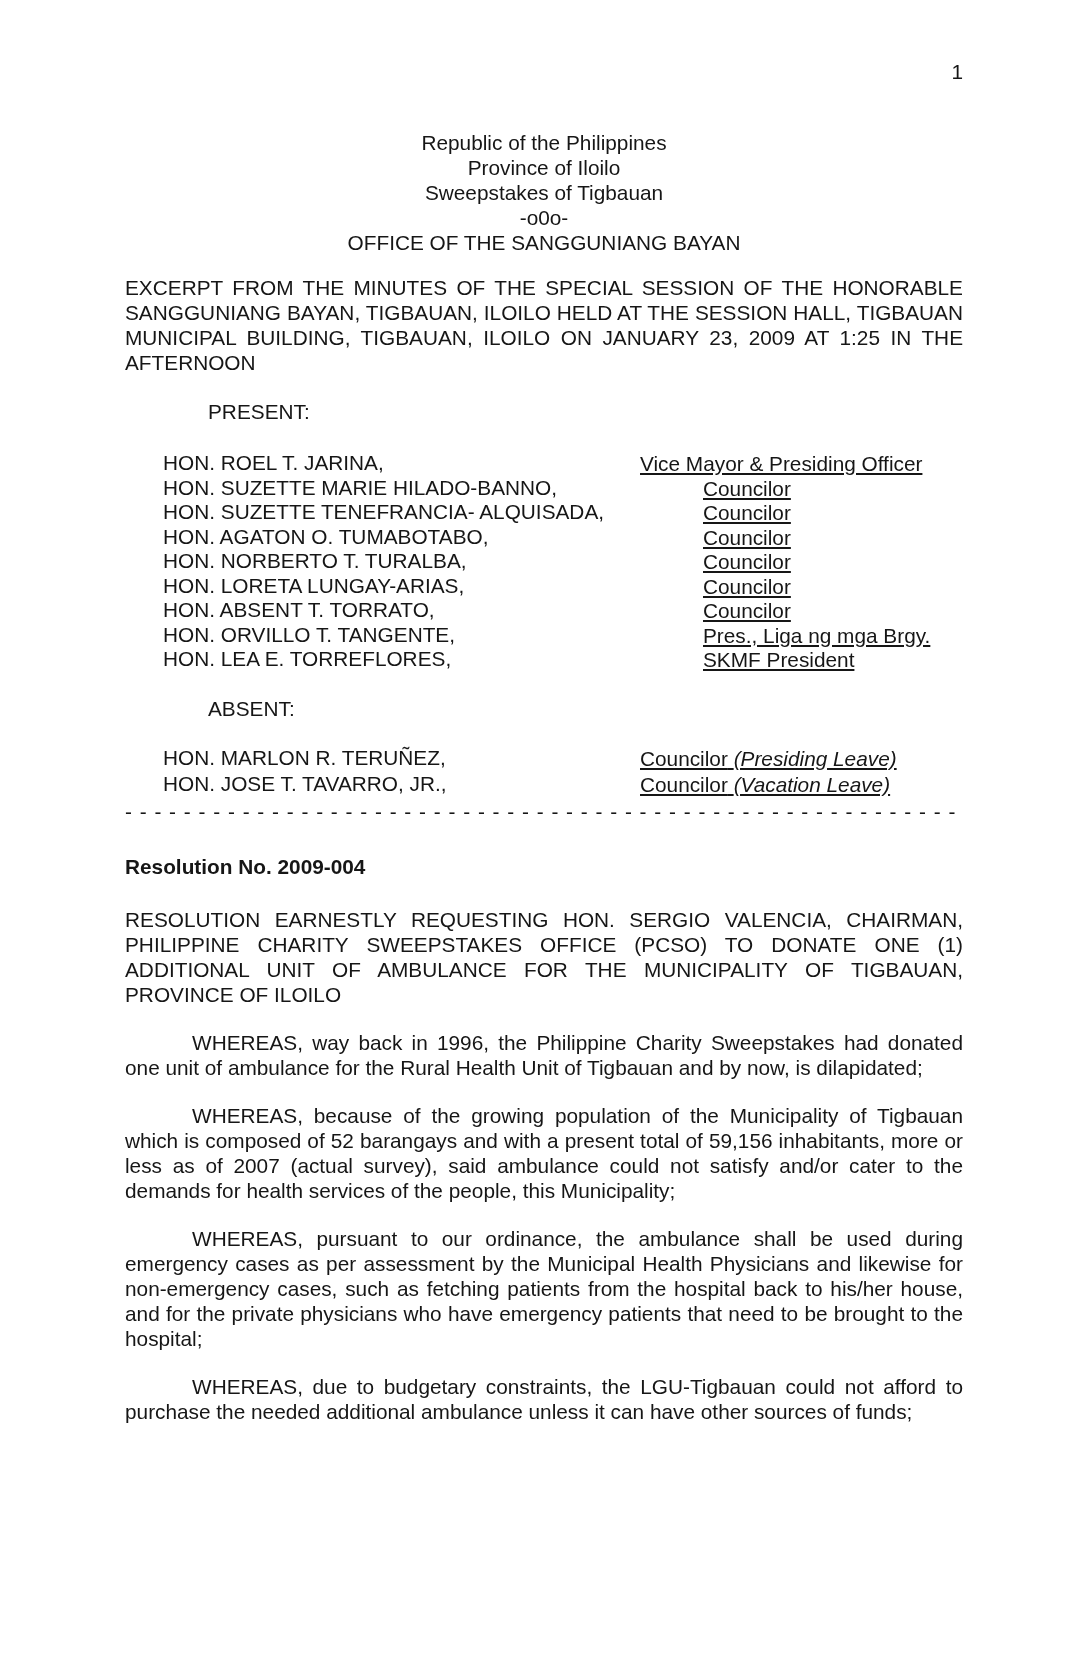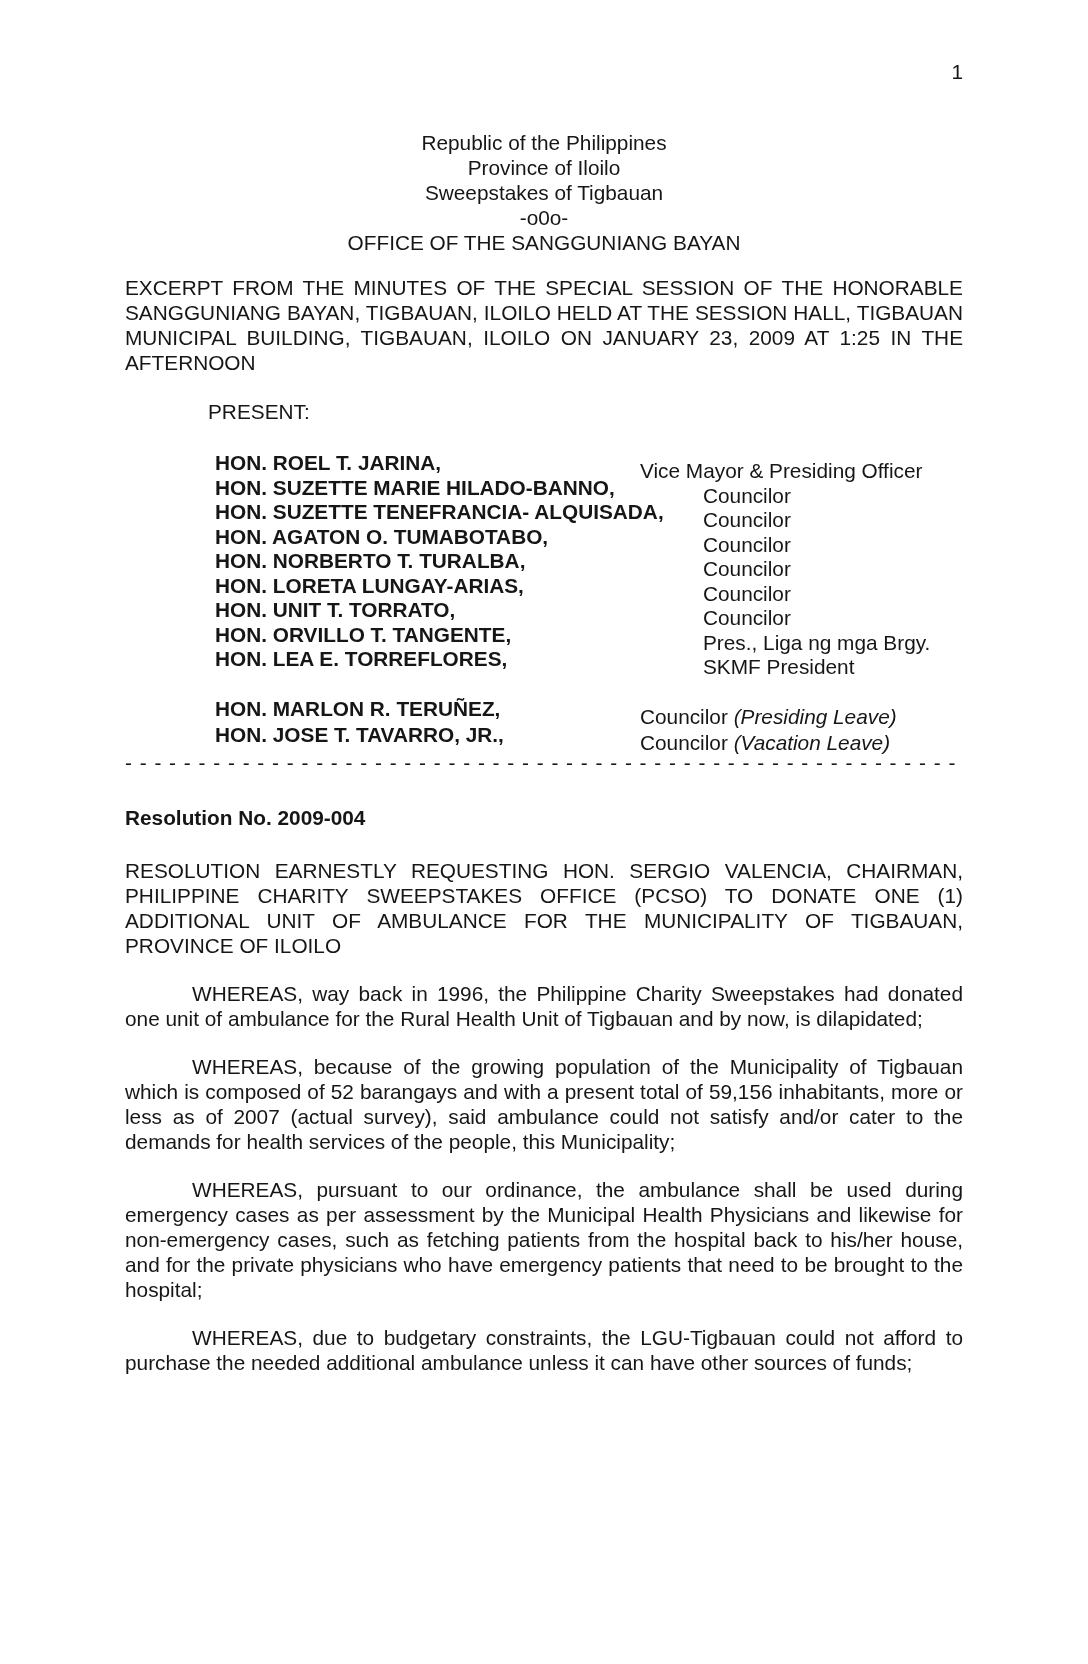--- a/index.html
+++ b/index.html
@@ -36,22 +36,22 @@
     line-height: 25px;
   }
   .att-list { margin-top: 27px; }
   .att-list.absent { margin-top: 24px; }
   .att-row {
     position: relative;
     line-height: 24.5px;
     white-space: nowrap;
   }
   .att-list.absent .att-row { line-height: 26px; }
-  .att-name { margin-left: 90px; font-weight: bold; }
-  .att-role { position: absolute; left: 578px; top: 8px; }
+  .att-name { margin-left: 38px; }
+  .att-role { position: absolute; left: 578px; top: 1px; text-decoration: underline; }
   .att-role.near { left: 515px; }
   .note { font-style: italic; }
   .dashed {
     margin-top: 5px;
     line-height: 20px;
     height: 20px;
     letter-spacing: 1px;
     white-space: nowrap;
     overflow: hidden;
   }
@@ -111,33 +111,34 @@
     </div>
     <div class="att-row">
       <span class="att-name">HON. NORBERTO T. TURALBA,</span>
       <span class="att-role">Councilor</span>
     </div>
     <div class="att-row">
       <span class="att-name">HON. LORETA LUNGAY-ARIAS,</span>
       <span class="att-role">Councilor</span>
     </div>
     <div class="att-row">
-      <span class="att-name">HON. UNIT T. TORRATO,</span>
+      <span class="att-name">HON. ABSENT T. TORRATO,</span>
       <span class="att-role">Councilor</span>
     </div>
     <div class="att-row">
       <span class="att-name">HON. ORVILLO T. TANGENTE,</span>
       <span class="att-role">Pres., Liga ng mga Brgy.</span>
     </div>
     <div class="att-row">
       <span class="att-name">HON. LEA E. TORREFLORES,</span>
       <span class="att-role">SKMF President</span>
     </div>
   </div>
 
+  <div class="sec-label">ABSENT:</div>
 
   <div class="att-list absent">
     <div class="att-row">
       <span class="att-name">HON. MARLON R. TERUÑEZ,</span>
       <span class="att-role near"><span>Councilor</span> <span class="note">(Presiding Leave)</span></span>
     </div>
     <div class="att-row">
       <span class="att-name">HON. JOSE T. TAVARRO, JR.,</span>
       <span class="att-role near"><span>Councilor</span> <span class="note">(Vacation Leave)</span></span>
     </div>

